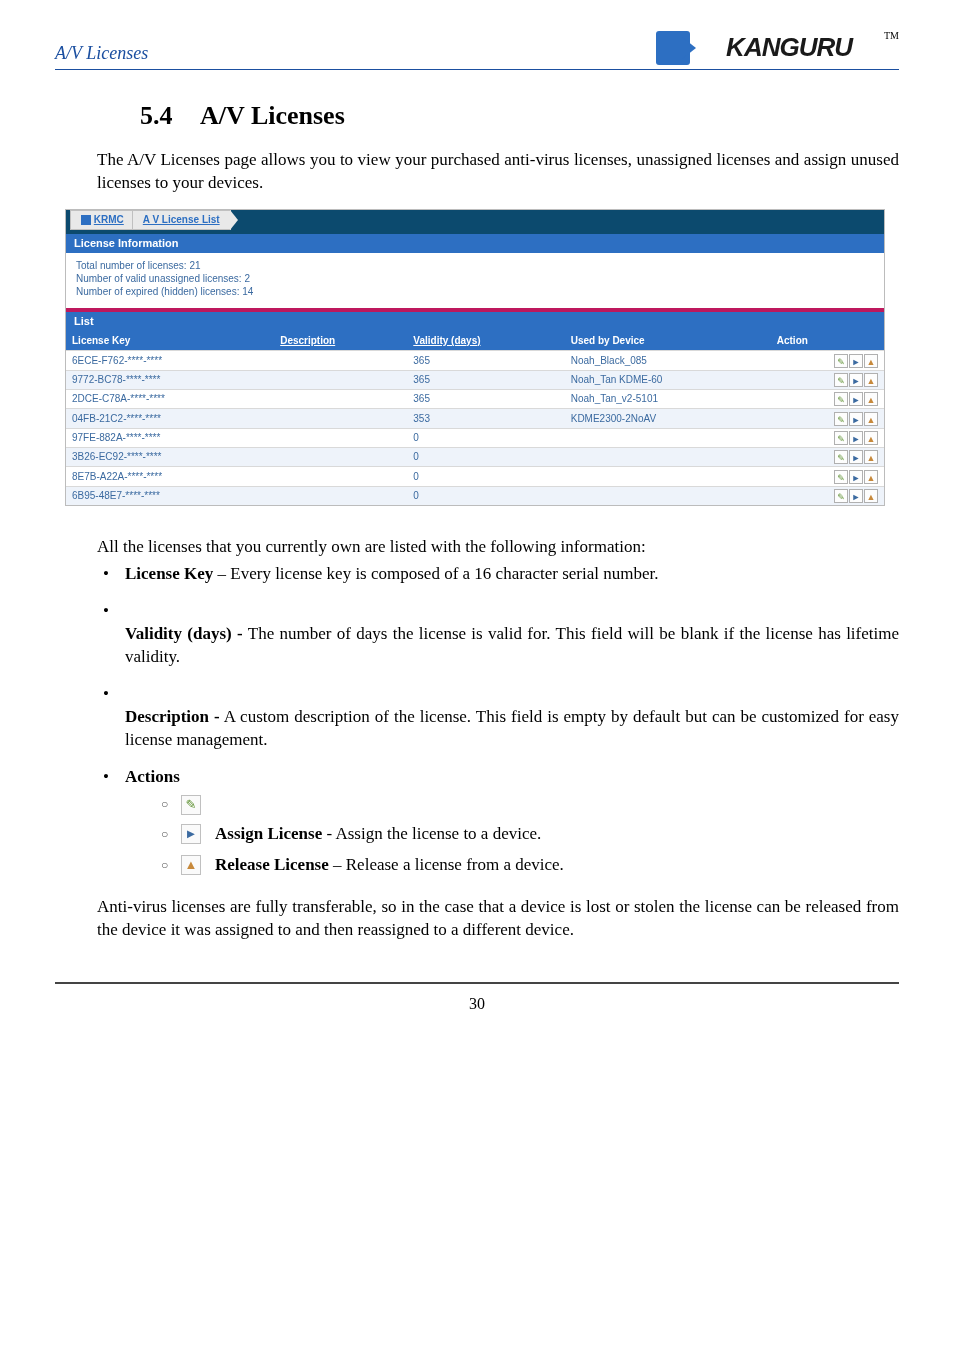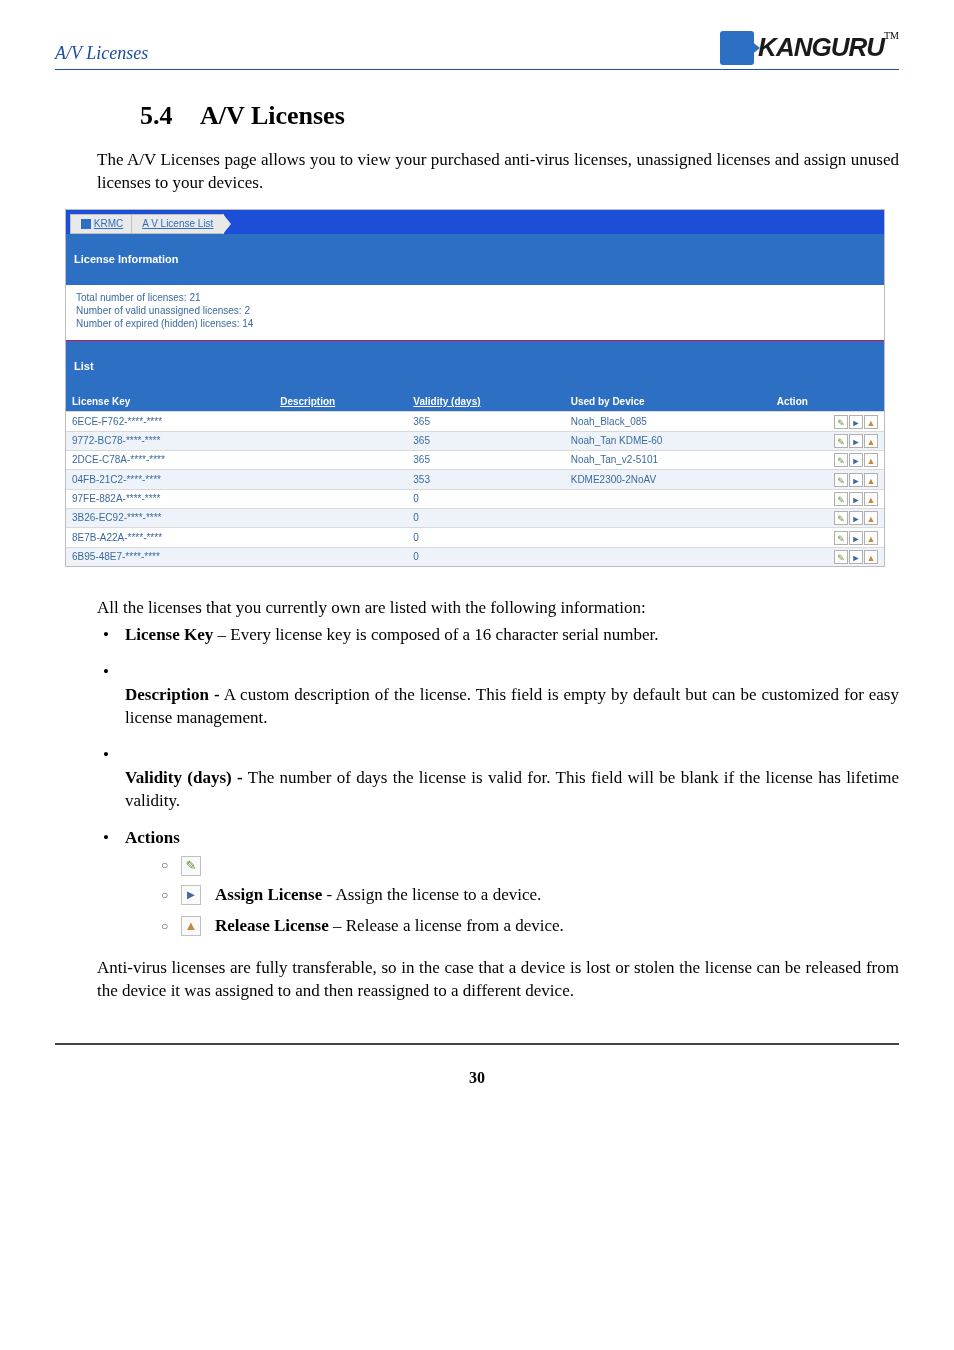--- a/index.html
+++ b/index.html
@@ -22,20 +22,21 @@
     margin-bottom: 28px;
   }
   .header-left {
     color: #1b4fa0;
     font-style: italic;
     font-size: 18px;
   }
   .logo {
     display: flex;
     align-items: center;
+    gap: 32px;
   }
   .logo-box {
     width: 34px;
     height: 34px;
     background: #2d6fc2;
     border-radius: 3px;
     margin-right: 2px;
     position: relative;
   }
   .logo-box::after {
@@ -73,25 +74,26 @@
   .shot-frame {
     margin: 14px 0 30px 10px;
     width: 820px;
     font-family: Arial, sans-serif;
     font-size: 10px;
     color: #333;
     border: 1px solid #bcbcbc;
     background: #fff;
   }
   .crumb-row {
-    background: #1d4ed8;
+    background: #0c4a6e;
     height: 24px;
     display: flex;
-    align-items: flex-end;
+    align-items: flex-start;
     padding-left: 4px;
+    font-weight: bold;
   }
   .crumb-cell {
     border: 1px solid #c0c0c0;
     background: #e9e9e9;
     height: 20px;
     padding: 0 10px;
     display: inline-flex;
     align-items: center;
     position: relative;
     margin-right: -3px;
@@ -105,26 +107,26 @@
     border-bottom: 10px solid transparent;
     border-left: 8px solid #e9e9e9;
   }
   .crumb-home { width: 10px; height: 10px; background: #2d6fc2; display: inline-block; }
   .crumb-link { color: #2d6fc2; text-decoration: underline; }
 
   .bar-title {
     background: #2d6fc2;
     color: #fff;
     font-weight: bold;
-    padding: 18px 8px;
+    padding: 2px 8px;
     font-size: 11px;
   }
   .licinfo-body {
     padding: 6px 10px 10px 10px;
-    border-bottom: 1px solid #be185d;
+    border-bottom: 4px solid #be185d;
     color: #3b6aa0;
     line-height: 1.3;
   }
   table.list {
     width: 100%;
     border-collapse: collapse;
     font-size: 10px;
   }
   table.list thead tr {
     background: #2d6fc2; color: #fff;
@@ -169,23 +171,22 @@
     margin-right: 14px;
   }
   .sub-icon.edit { color: #5b8f2e; }
   .sub-icon.assign { color: #3b6aa0; }
   .sub-icon.release { color: #c7893b; }
 
   .footer {
     border-top: 2px solid #444;
     margin-top: 40px;
     text-align: center;
-    padding-top: 22px;
+    padding-top: 9px;
     font-size: 16px;
-    font-weight: bold;
   }
 </style>
 </head>
 <body>
 
 <div class="header-row">
   <span class="header-left">A/V Licenses</span>
   <span class="logo">
     <span class="logo-box"></span>
     <span class="logo-text">KANGURU</span>
@@ -285,24 +286,24 @@
           <td class="act-cell"><span class="act-icon edit"></span><span class="act-icon assign"></span><span class="act-icon release"></span></td>
         </tr>
       </tbody>
   </table>
 </div>
 
 <p class="body-indent" style="margin-bottom:4px">All the licenses that you currently own are listed with the following information:</p>
 <ul class="info">
   <li><span class="libody"><b>License Key</b><span> – Every license key is composed of a 16 character serial number.</span></span></li>
   <li>
-      <span class="wrap"><b>Description -</b><span> A custom description of the license. This field is empty by default but can be customized for easy license management.</span></span>
+      <span class="wrap"><b>Validity (days) -</b><span> The number of days the license is valid for. This field will be blank if the license has lifetime validity.</span></span>
     </li>
   <li>
-      <span class="wrap"><b>Validity (days) -</b><span> The number of days the license is valid for. This field will be blank if the license has lifetime validity.</span></span>
+      <span class="wrap"><b>Description -</b><span> A custom description of the license. This field is empty by default but can be customized for easy license management.</span></span>
     </li>
   <li><span class="libody"><b>Actions</b></span>
     <ul class="sublist">
       <li>
         <span class="circ">○</span>
         <span class="sub-icon edit">✎</span>
       </li>
       <li>
         <span class="circ">○</span>
         <span class="sub-icon assign">►</span>

